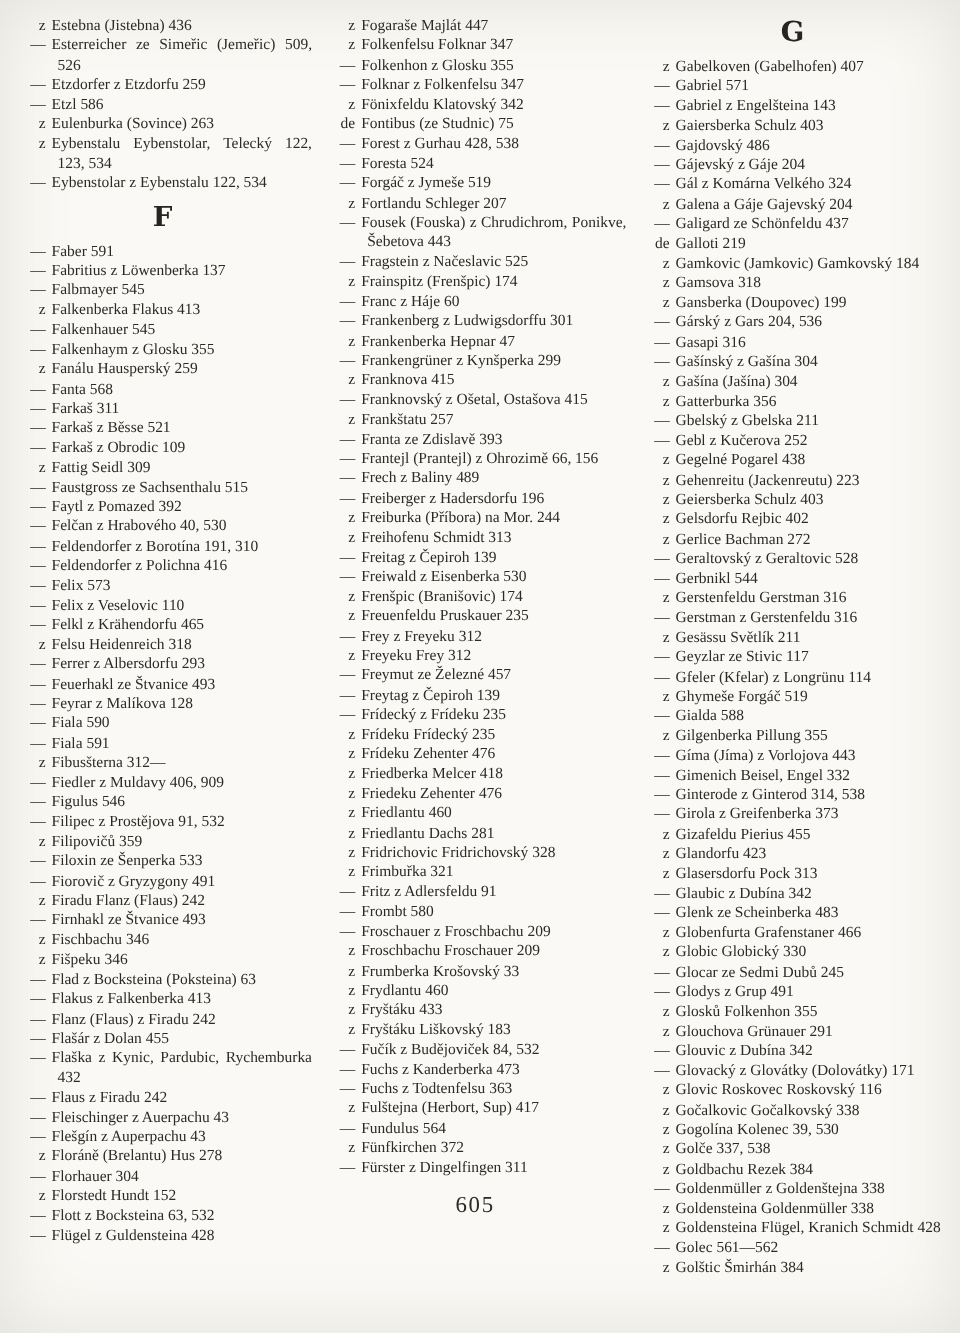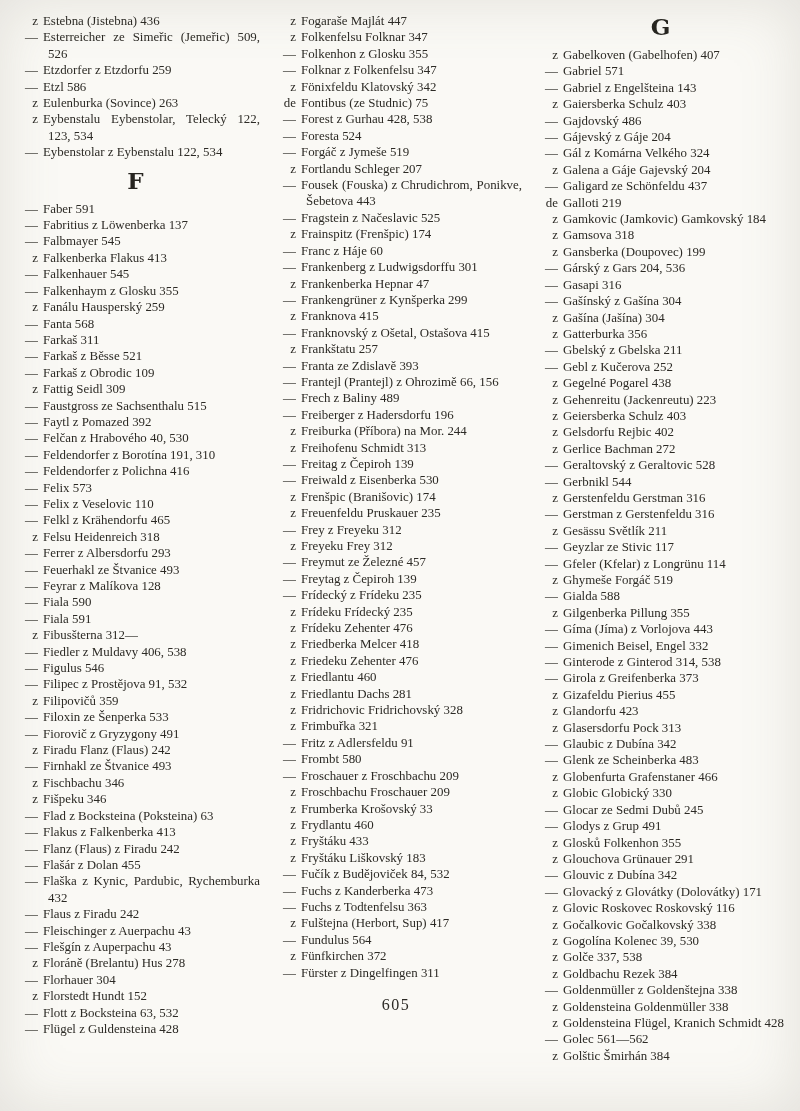--- a/index.html
+++ b/index.html
@@ -43,21 +43,21 @@
     font-size: 23px;
     line-height: 25px;
     margin: 7px 0 8px 0;
     letter-spacing: 1px;
     color: #272520;
   }
   .letter-head.first { margin-top: 1px; }
   .pageno {
     text-align: center;
     margin-top: 16px;
-    font-size: 16px;
+    font-size: 19px;
     letter-spacing: 1.5px;
   }
 </style>
 </head>
 <body>
 
 <main class="page">
   <section class="col col-1">
       <div class="entry"><span class="pfx">z</span><span class="txt">Estebna (Jistebna) 436</span></div>
       <div class="entry"><span class="pfx">—</span><span class="txt">Esterreicher ze Simeřic (Jemeřic) 509, 526</span></div>
@@ -87,21 +87,21 @@
       <div class="entry"><span class="pfx">—</span><span class="txt">Felix 573</span></div>
       <div class="entry"><span class="pfx">—</span><span class="txt">Felix z Veselovic 110</span></div>
       <div class="entry"><span class="pfx">—</span><span class="txt">Felkl z Krähendorfu 465</span></div>
       <div class="entry"><span class="pfx">z</span><span class="txt">Felsu Heidenreich 318</span></div>
       <div class="entry"><span class="pfx">—</span><span class="txt">Ferrer z Albersdorfu 293</span></div>
       <div class="entry"><span class="pfx">—</span><span class="txt">Feuerhakl ze Štvanice 493</span></div>
       <div class="entry"><span class="pfx">—</span><span class="txt">Feyrar z Malíkova 128</span></div>
       <div class="entry"><span class="pfx">—</span><span class="txt">Fiala 590</span></div>
       <div class="entry"><span class="pfx">—</span><span class="txt">Fiala 591</span></div>
       <div class="entry"><span class="pfx">z</span><span class="txt">Fibusšterna 312—</span></div>
-      <div class="entry"><span class="pfx">—</span><span class="txt">Fiedler z Muldavy 406, 538</span></div>
+      <div class="entry"><span class="pfx">—</span><span class="txt">Fiedler z Muldavy 406, 909</span></div>
       <div class="entry"><span class="pfx">—</span><span class="txt">Figulus 546</span></div>
       <div class="entry"><span class="pfx">—</span><span class="txt">Filipec z Prostějova 91, 532</span></div>
       <div class="entry"><span class="pfx">z</span><span class="txt">Filipovičů 359</span></div>
       <div class="entry"><span class="pfx">—</span><span class="txt">Filoxin ze Šenperka 533</span></div>
       <div class="entry"><span class="pfx">—</span><span class="txt">Fiorovič z Gryzygony 491</span></div>
       <div class="entry"><span class="pfx">z</span><span class="txt">Firadu Flanz (Flaus) 242</span></div>
       <div class="entry"><span class="pfx">—</span><span class="txt">Firnhakl ze Štvanice 493</span></div>
       <div class="entry"><span class="pfx">z</span><span class="txt">Fischbachu 346</span></div>
       <div class="entry"><span class="pfx">z</span><span class="txt">Fišpeku 346</span></div>
       <div class="entry"><span class="pfx">—</span><span class="txt">Flad z Bocksteina (Poksteina) 63</span></div>

